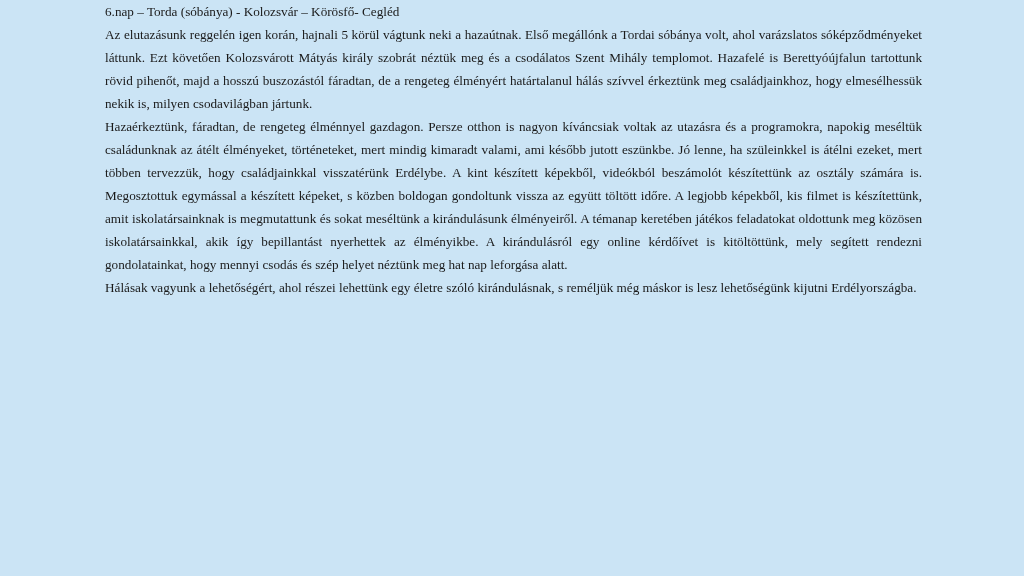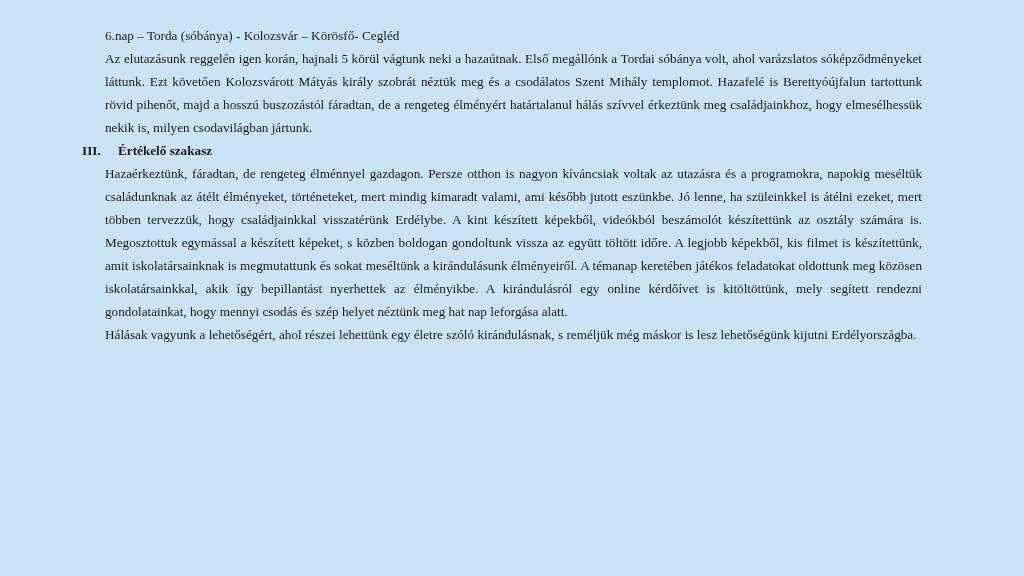--- a/index.html
+++ b/index.html
@@ -9,21 +9,20 @@
   body {
     width: 1024px;
     height: 576px;
     overflow: hidden;
     font-family: "Liberation Serif", serif;
   }
   .page {
     width: 1024px;
     height: 576px;
     box-sizing: border-box;
-    padding-top: 24px;
   }
   .content {
     margin-left: 105px;
     width: 817px;
     font-size: 13.2px;
     line-height: 23px;
     text-align: justify;
   }
   .day-heading {
     text-align: left;
@@ -45,23 +44,19 @@
 </head>
 <body style="background-color: rgb(203, 228, 245); color: rgb(26, 26, 26);">
 
 <div class="page">
   <div class="content">
 
     <div class="para day-heading">6.nap – Torda (sóbánya) - Kolozsvár – Körösfő- Cegléd</div>
 
     <p class="para">Az elutazásunk reggelén igen korán, hajnali 5 körül vágtunk neki a hazaútnak. Első megállónk a Tordai sóbánya volt, ahol varázslatos sóképződményeket láttunk. Ezt követően Kolozsvárott Mátyás király szobrát néztük meg és a csodálatos Szent Mihály templomot. Hazafelé is Berettyóújfalun tartottunk rövid pihenőt, majd a hosszú buszozástól fáradtan, de a rengeteg élményért határtalanul hálás szívvel érkeztünk meg családjainkhoz, hogy elmesélhessük nekik is, milyen csodavilágban jártunk.</p>
 
-    <div class="section-row">
-      <span class="section-marker">III.</span>
-      <span class="section-title">Értékelő szakasz</span>
-    </div>
 
     <p class="para">Hazaérkeztünk, fáradtan, de rengeteg élménnyel gazdagon. Persze otthon is nagyon kíváncsiak voltak az utazásra és a programokra, napokig meséltük családunknak az átélt élményeket, történeteket, mert mindig kimaradt valami, ami később jutott eszünkbe. Jó lenne, ha szüleinkkel is átélni ezeket, mert többen tervezzük, hogy családjainkkal visszatérünk Erdélybe. A kint készített képekből, videókból beszámolót készítettünk az osztály számára is. Megosztottuk egymással a készített képeket, s közben boldogan gondoltunk vissza az együtt töltött időre. A legjobb képekből, kis filmet is készítettünk, amit iskolatársainknak is megmutattunk és sokat meséltünk a kirándulásunk élményeiről. A témanap keretében játékos feladatokat oldottunk meg közösen iskolatársainkkal, akik így bepillantást nyerhettek az élményikbe. A kirándulásról egy online kérdőívet is kitöltöttünk, mely segített rendezni gondolatainkat, hogy mennyi csodás és szép helyet néztünk meg hat nap leforgása alatt.</p>
 
     <p class="para">Hálásak vagyunk a lehetőségért, ahol részei lehettünk egy életre szóló kirándulásnak, s reméljük még máskor is lesz lehetőségünk kijutni Erdélyországba.</p>
 
   </div>
 </div>
 
 </body></html>

